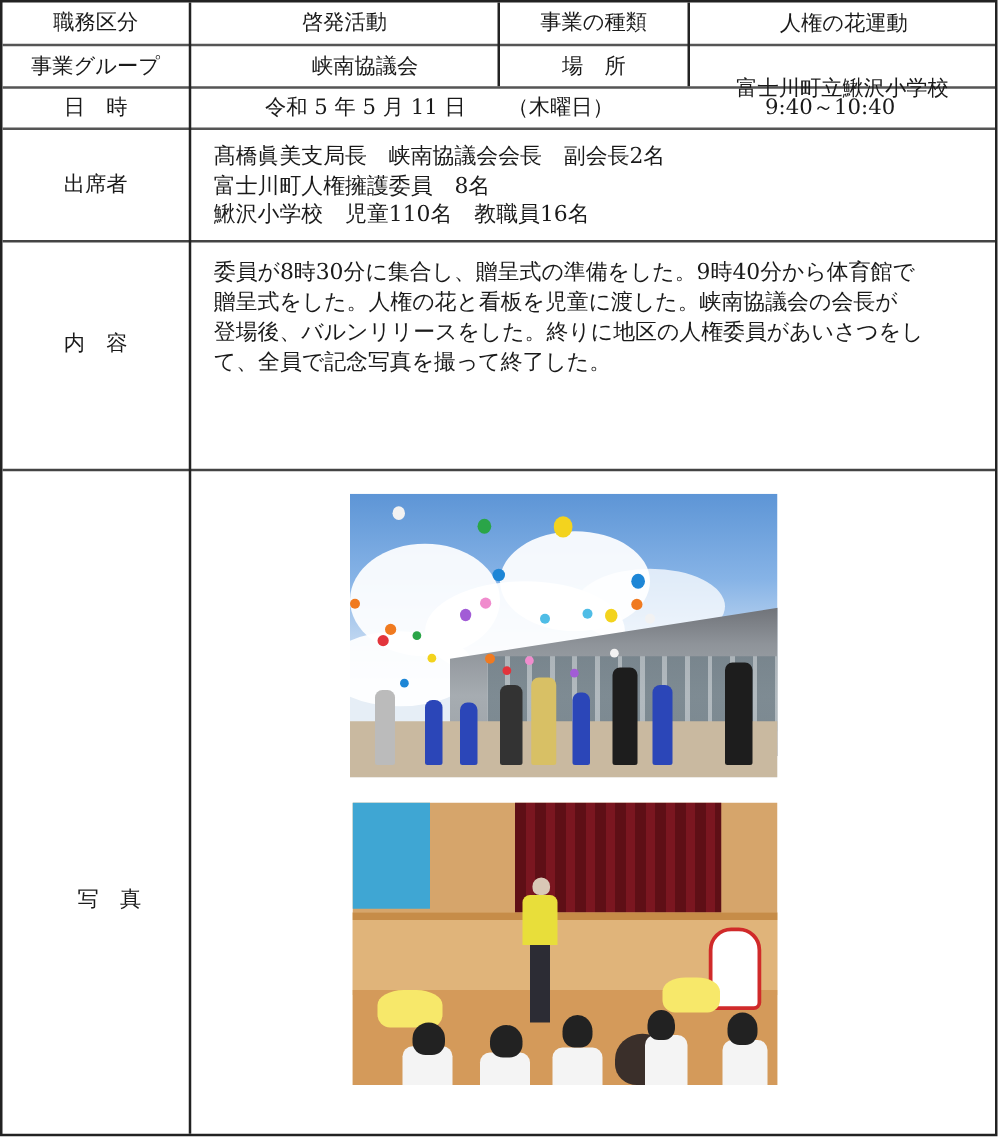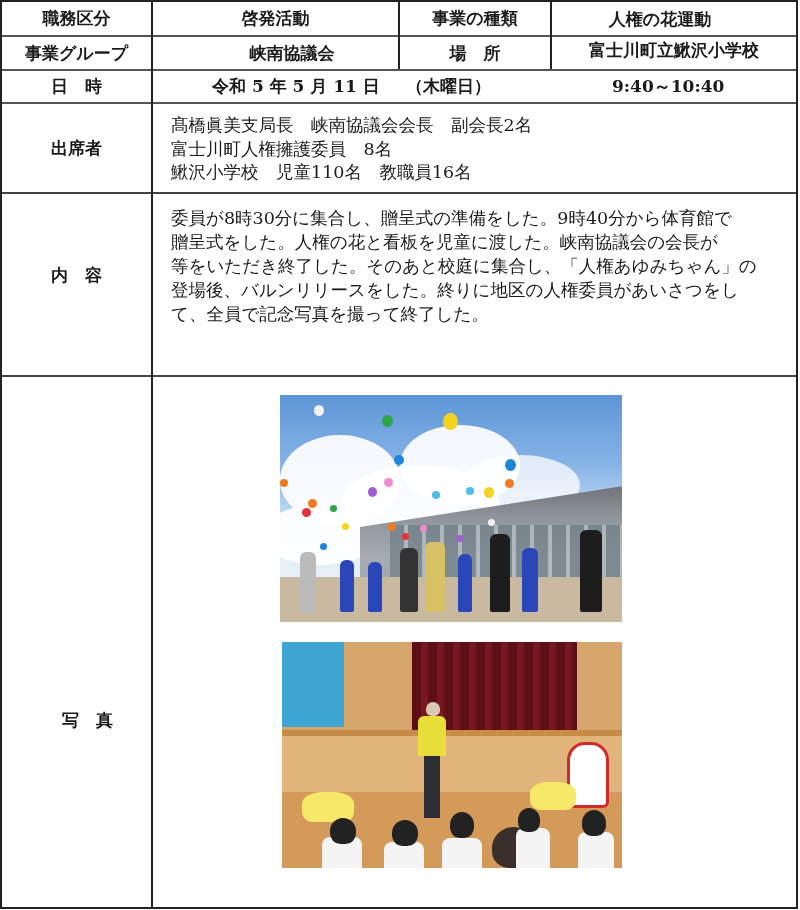--- a/index.html
+++ b/index.html
@@ -3,21 +3,21 @@
   <meta charset="utf-8">
   <style>
     html, body { margin: 0; padding: 0; background: #ffffff; }
     body { width: 800px; height: 910px; position: relative; overflow: hidden;
            font-family: "DejaVu Serif", "Liberation Serif", serif; color: #1a1a1a; }
     .sheet { position: absolute; left: 0; top: 0; width: 798px; height: 909px;
              border: 2px solid #222; box-sizing: border-box; }
     .hline { position: absolute; left: 0; right: 0; height: 0; border-top: 2px solid #555; }
     .vline { position: absolute; width: 0; border-left: 2px solid #222; }
     .cell { position: absolute; display: flex; align-items: center; justify-content: center;
-            font-size: 17px; line-height: 1; white-space: nowrap; box-sizing: border-box; font-weight: bold; }
+            font-size: 17px; line-height: 1; white-space: nowrap; box-sizing: border-box; }
     .label { letter-spacing: 0; }
     .block { position: absolute; font-size: 17.5px; line-height: 23.5px; white-space: nowrap; margin-left: 13px; }
     .photo { position: absolute; overflow: hidden; }
     
     .p1-sky { position: absolute; inset: 0;
       background: linear-gradient(180deg, #5d95d6 0%, #86b3e6 30%, #c7dbf2 55%, #e6eef6 70%); }
     .cloud { position: absolute; background: #ffffff; border-radius: 50%; opacity: .92; }
     .p1-building { position: absolute; left: 80px; top: 90px; width: 270px; height: 120px;
       background: linear-gradient(180deg, #6f7278 0%, #8e9399 25%, #a6acb1 60%, #9ca2a8 100%);
       clip-path: polygon(0 35%, 100% 0, 100% 100%, 0 100%); }
@@ -53,44 +53,43 @@
   <div class="hline" style="top:190px;border-top-color:#444"></div>
   <div class="hline" style="top:373px;border-top-color:#444"></div>
 
   <div class="vline" style="left:149px;top:0;height:905px"></div>
   <div class="vline" style="left:396px;top:0;height:67px"></div>
   <div class="vline" style="left:548px;top:0;height:67px"></div>
 
   <div class="cell label" style="left:0;top:0;width:149px;height:33px">職務区分</div>
   <div class="cell" style="left:151px;top:0;width:245px;height:33px">啓発活動</div>
   <div class="cell label" style="left:398px;top:0;width:150px;height:33px">事業の種類</div>
-  <div class="cell" style="left:536px;top:0;width:244px;height:34px">人権の花運動</div>
+  <div class="cell" style="left:551px;top:0;width:244px;height:34px">人権の花運動</div>
 
   <div class="cell label" style="left:0;top:35px;width:149px;height:32px">事業グループ</div>
   <div class="cell" style="left:151px;top:35px;width:278px;height:32px">峡南協議会</div>
   <div class="cell label" style="left:398px;top:35px;width:150px;height:32px">場　所</div>
-  <div class="cell" style="left:550px;top:32px;width:244px;height:32px">富士川町立鰍沢小学校</div>
+  <div class="cell" style="left:550px;top:53px;width:244px;height:32px">富士川町立鰍沢小学校</div>
 
   <div class="cell label" style="left:0;top:69px;width:149px;height:31px">日　時</div>
   <div class="cell" style="left:210px;top:69px;width:180px;height:31px;justify-content:flex-start">令和 5 年 5 月 11 日</div>
   <div class="cell" style="left:404px;top:69px;width:120px;height:31px;justify-content:flex-start">（木曜日）</div>
   <div class="cell" style="left:610px;top:69px;width:130px;height:31px;justify-content:flex-start">9:40～10:40</div>
 
   <div class="cell label" style="left:0;top:102px;width:149px;height:88px">出席者</div>
   <div class="block" style="left:156px;top:112px">
     <div>髙橋眞美支局長　峡南協議会会長　副会長2名</div>
     <div>富士川町人権擁護委員　8名</div>
     <div>鰍沢小学校　児童110名　教職員16名</div>
   </div>
 
   <div class="cell label" style="left:0;top:192px;width:149px;height:162px">内　容</div>
   <div class="block" style="left:156px;top:204px;line-height:24px">
     <div>委員が8時30分に集合し、贈呈式の準備をした。9時40分から体育館で</div>
     <div>贈呈式をした。人権の花と看板を児童に渡した。峡南協議会の会長が</div>
-    <div>等をいただき終了した。そのあと校庭に集合し、「人権あゆみちゃん」の</div>
     <div>登場後、バルンリリースをした。終りに地区の人権委員があいさつをし</div>
     <div>て、全員で記念写真を撮って終了した。</div>
   </div>
 
   <div class="cell label" style="left:11px;top:375px;width:149px;height:687px">写　真</div>
 
   <div class="photo" style="left:278px;top:393px;width:342px;height:227px">
     <div class="p1-sky"></div>
     <div class="cloud" style="left:0;top:40px;width:120px;height:90px"></div>
     <div class="cloud" style="left:60px;top:70px;width:160px;height:80px"></div>

